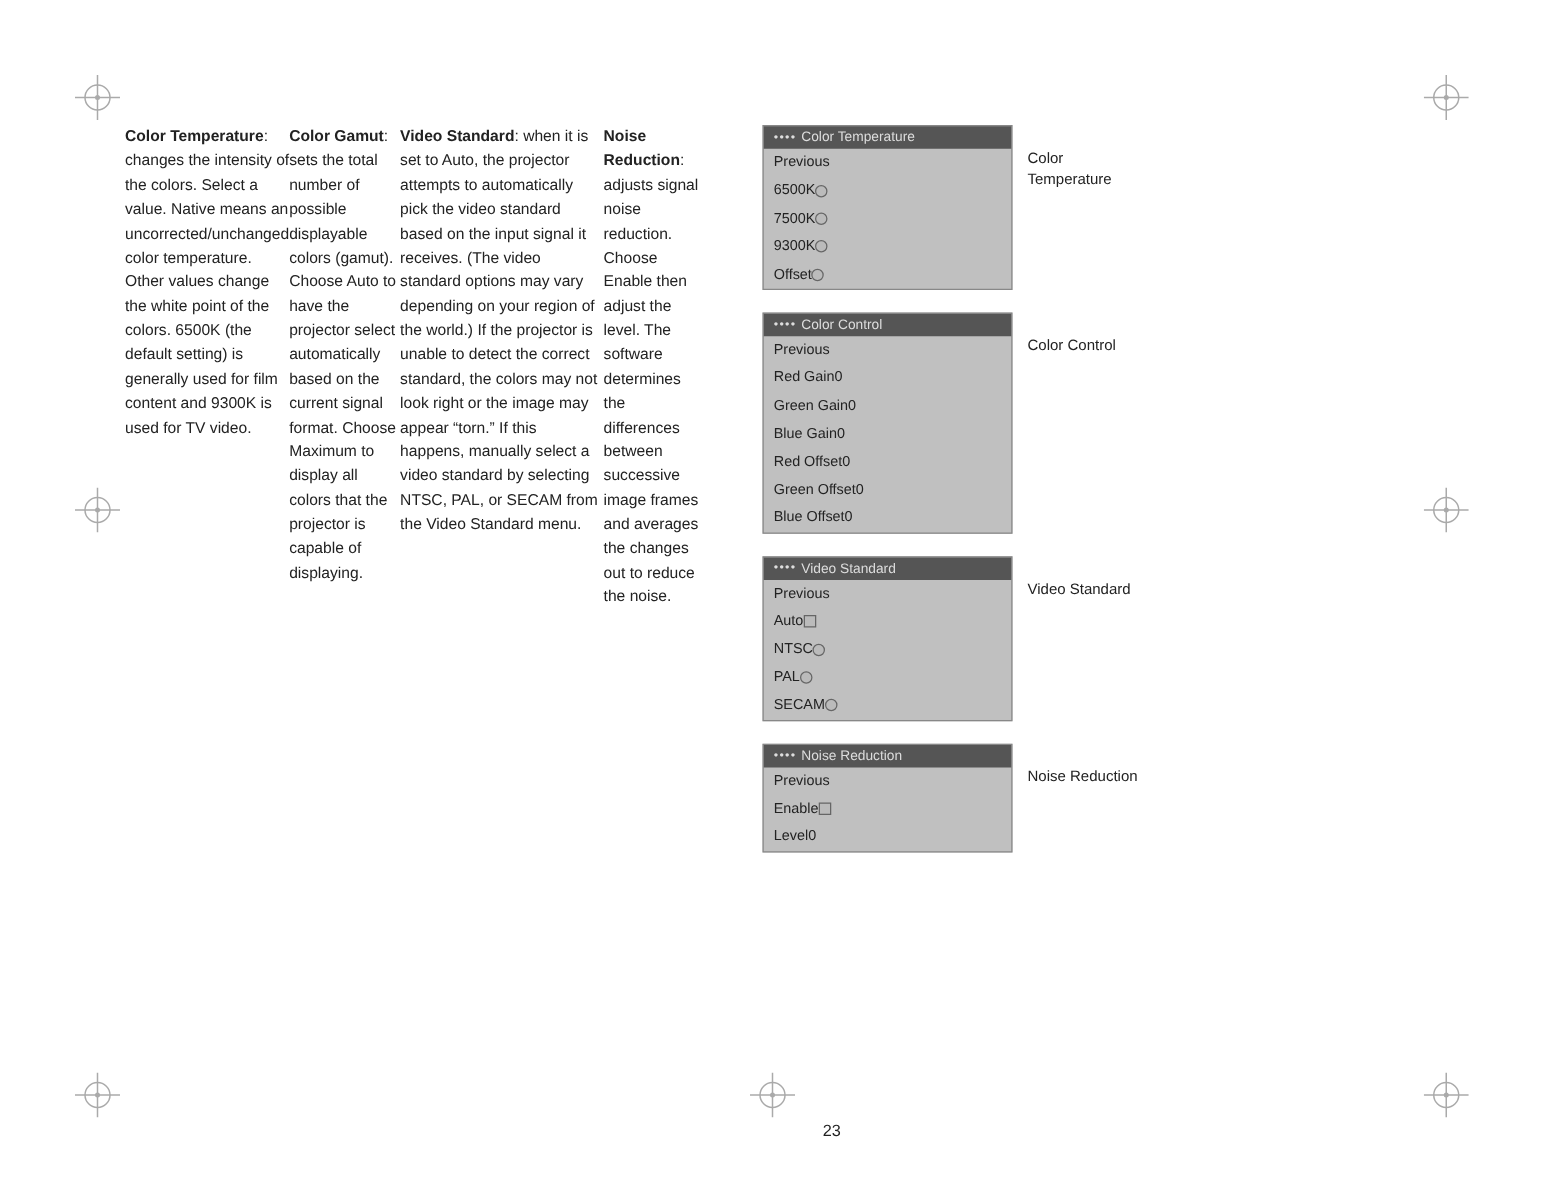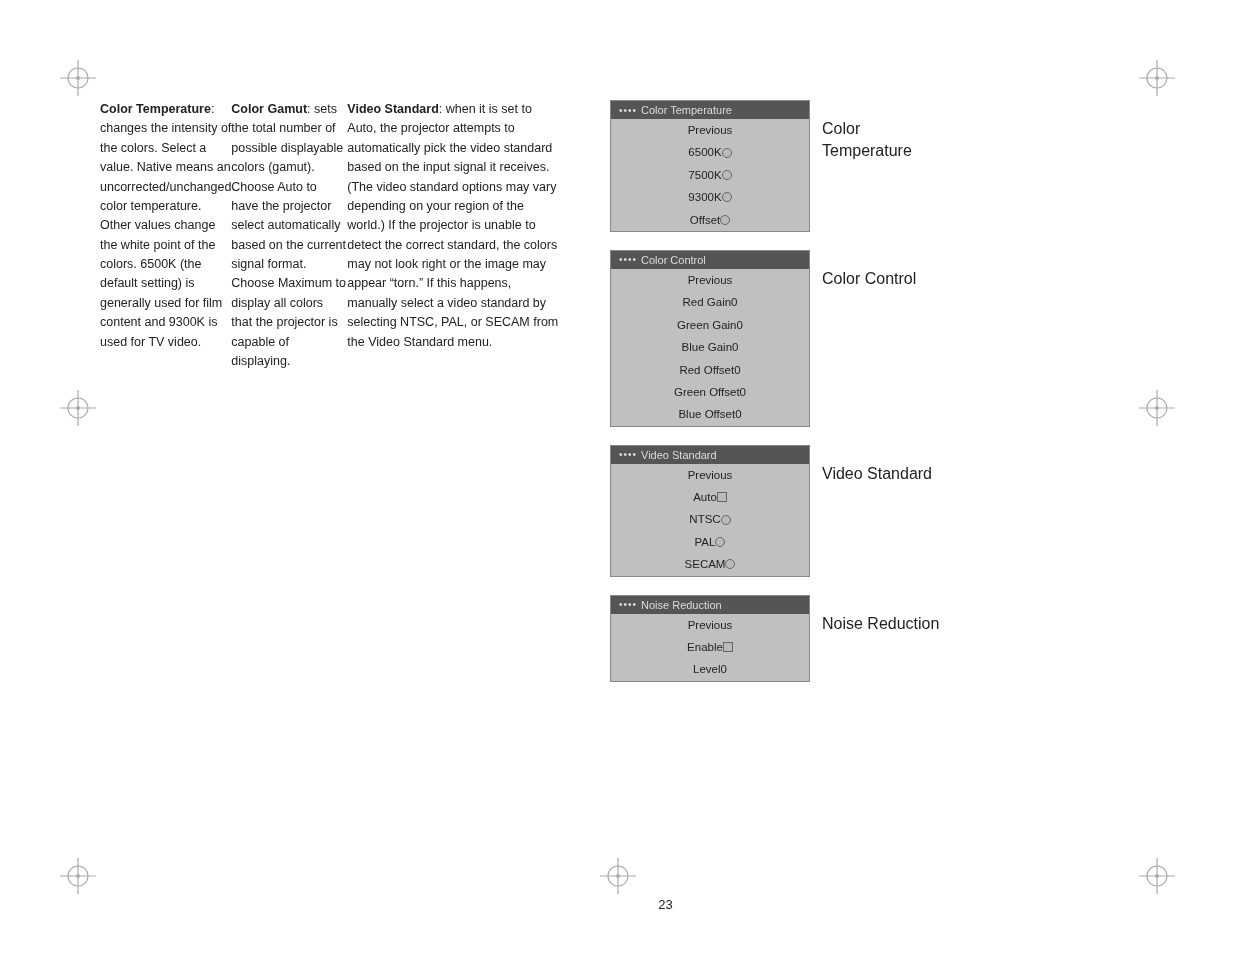--- a/index.html
+++ b/index.html
@@ -99,21 +99,21 @@
     }
 
     .menu-panel .panel-title .dots {
       color: #ddd;
       font-size: 10px;
       letter-spacing: 1px;
     }
 
     .menu-panel .menu-item {
       display: flex;
-      justify-content: center;
+      justify-content: flex-start;
       align-items: center;
       padding: 2px 8px;
       color: #222;
       font-size: 11.5px;
       line-height: 1.6;
     }
 
     .menu-panel .menu-item .radio {
       width: 10px;
       height: 10px;
@@ -127,21 +127,21 @@
     .menu-panel .menu-item .checkbox {
       width: 10px;
       height: 10px;
       border: 1px solid #666;
       background: #bbb;
       display: inline-block;
       flex-shrink: 0;
     }
 
     .panel-label {
-      font-size: 16px;
+      font-size: 12px;
       color: #222;
       white-space: nowrap;
       padding-top: 18px;
       line-height: 1.4;
     }
 
     
     .page-number {
       position: absolute;
       bottom: 42px;
@@ -247,20 +247,25 @@
     <div class="spacer-section" style="min-height: 60px;"></div>
 
     <div class="text-section">
       <p>
         <strong>Video Standard</strong>: when it is set to Auto, the projector attempts to automatically pick the video standard based on the input signal it receives. (The video standard options may vary depending on your region of the world.) If the projector is unable to detect the correct standard, the colors may not look right or the image may appear “torn.” If this happens, manually select a video standard by selecting NTSC, PAL, or SECAM from the Video Standard menu.
       </p>
     </div>
 
     <div class="spacer-section" style="min-height: 28px;"></div>
 
+    <div class="text-section">
+      <p>
+        <strong>Noise Reduction</strong>: adjusts signal noise reduction. Choose Enable then adjust the level. The software determines the differences between successive image frames and averages the changes out to reduce the noise.
+      </p>
+    </div>
 
   </div>
 
   <div class="right-column">
 
     <div class="panel-row">
       <div class="menu-panel">
         <div class="panel-title">
           <span class="dots">••••</span>
           <span>Color Temperature</span>

